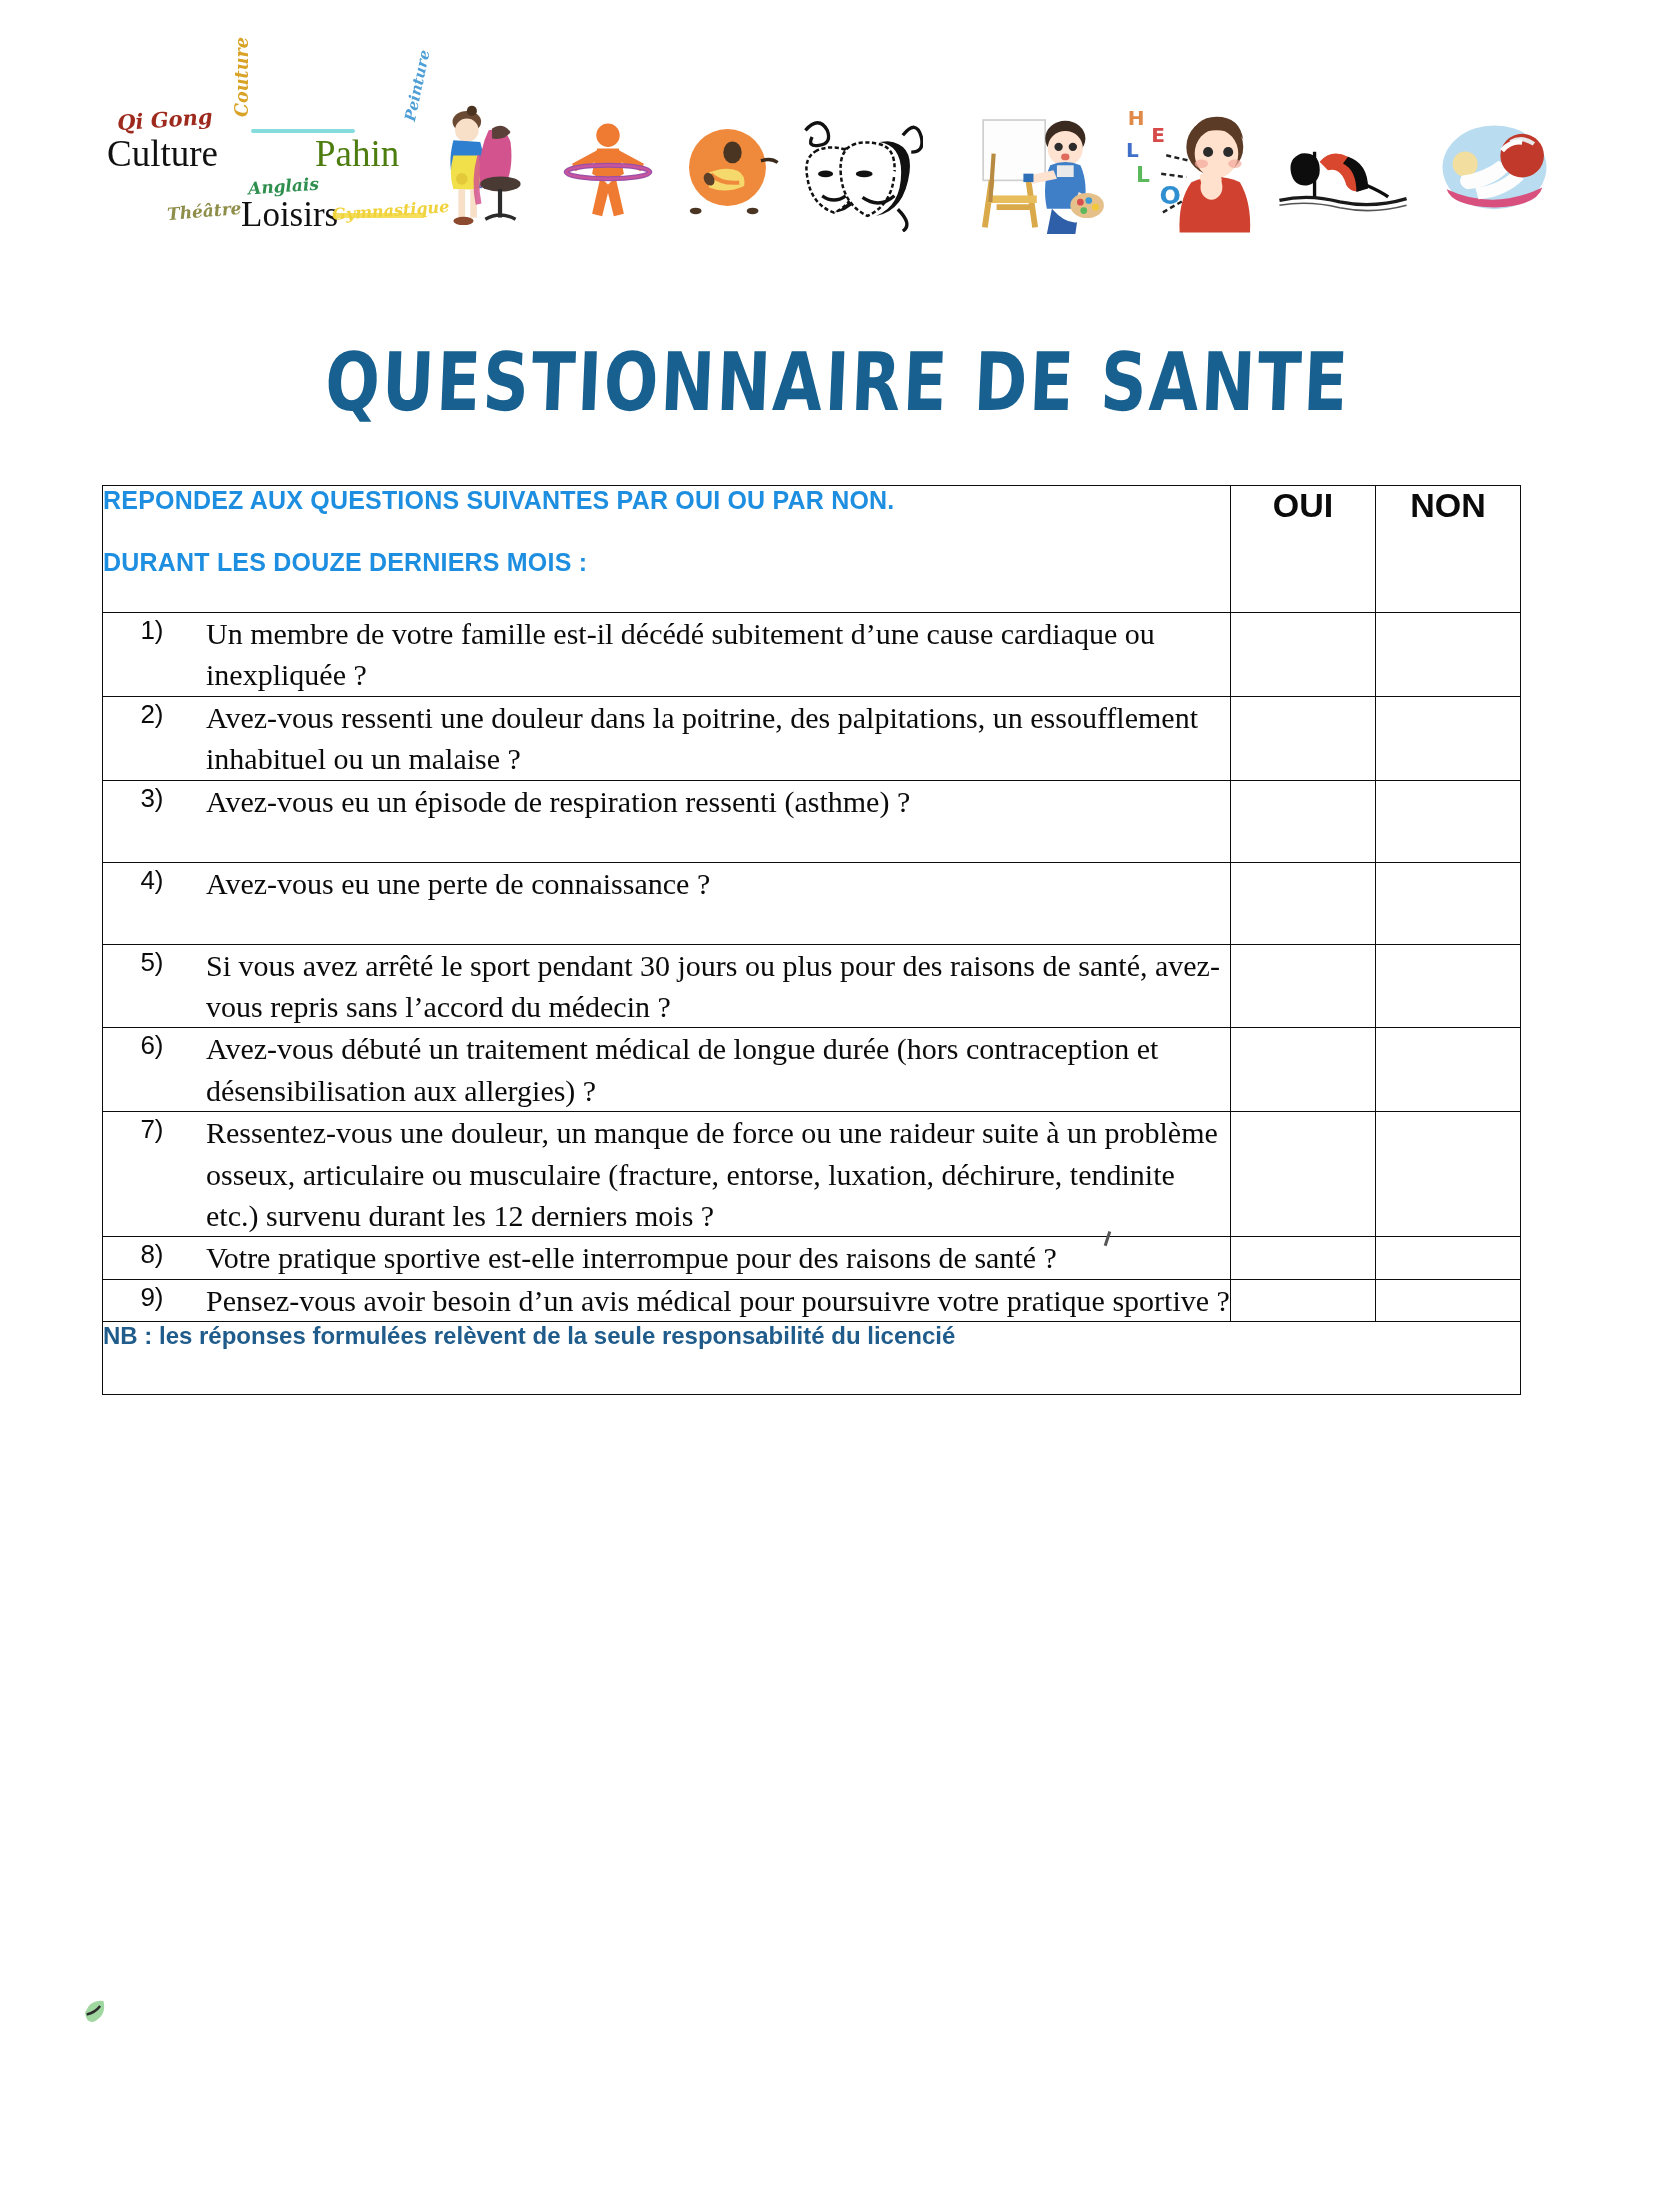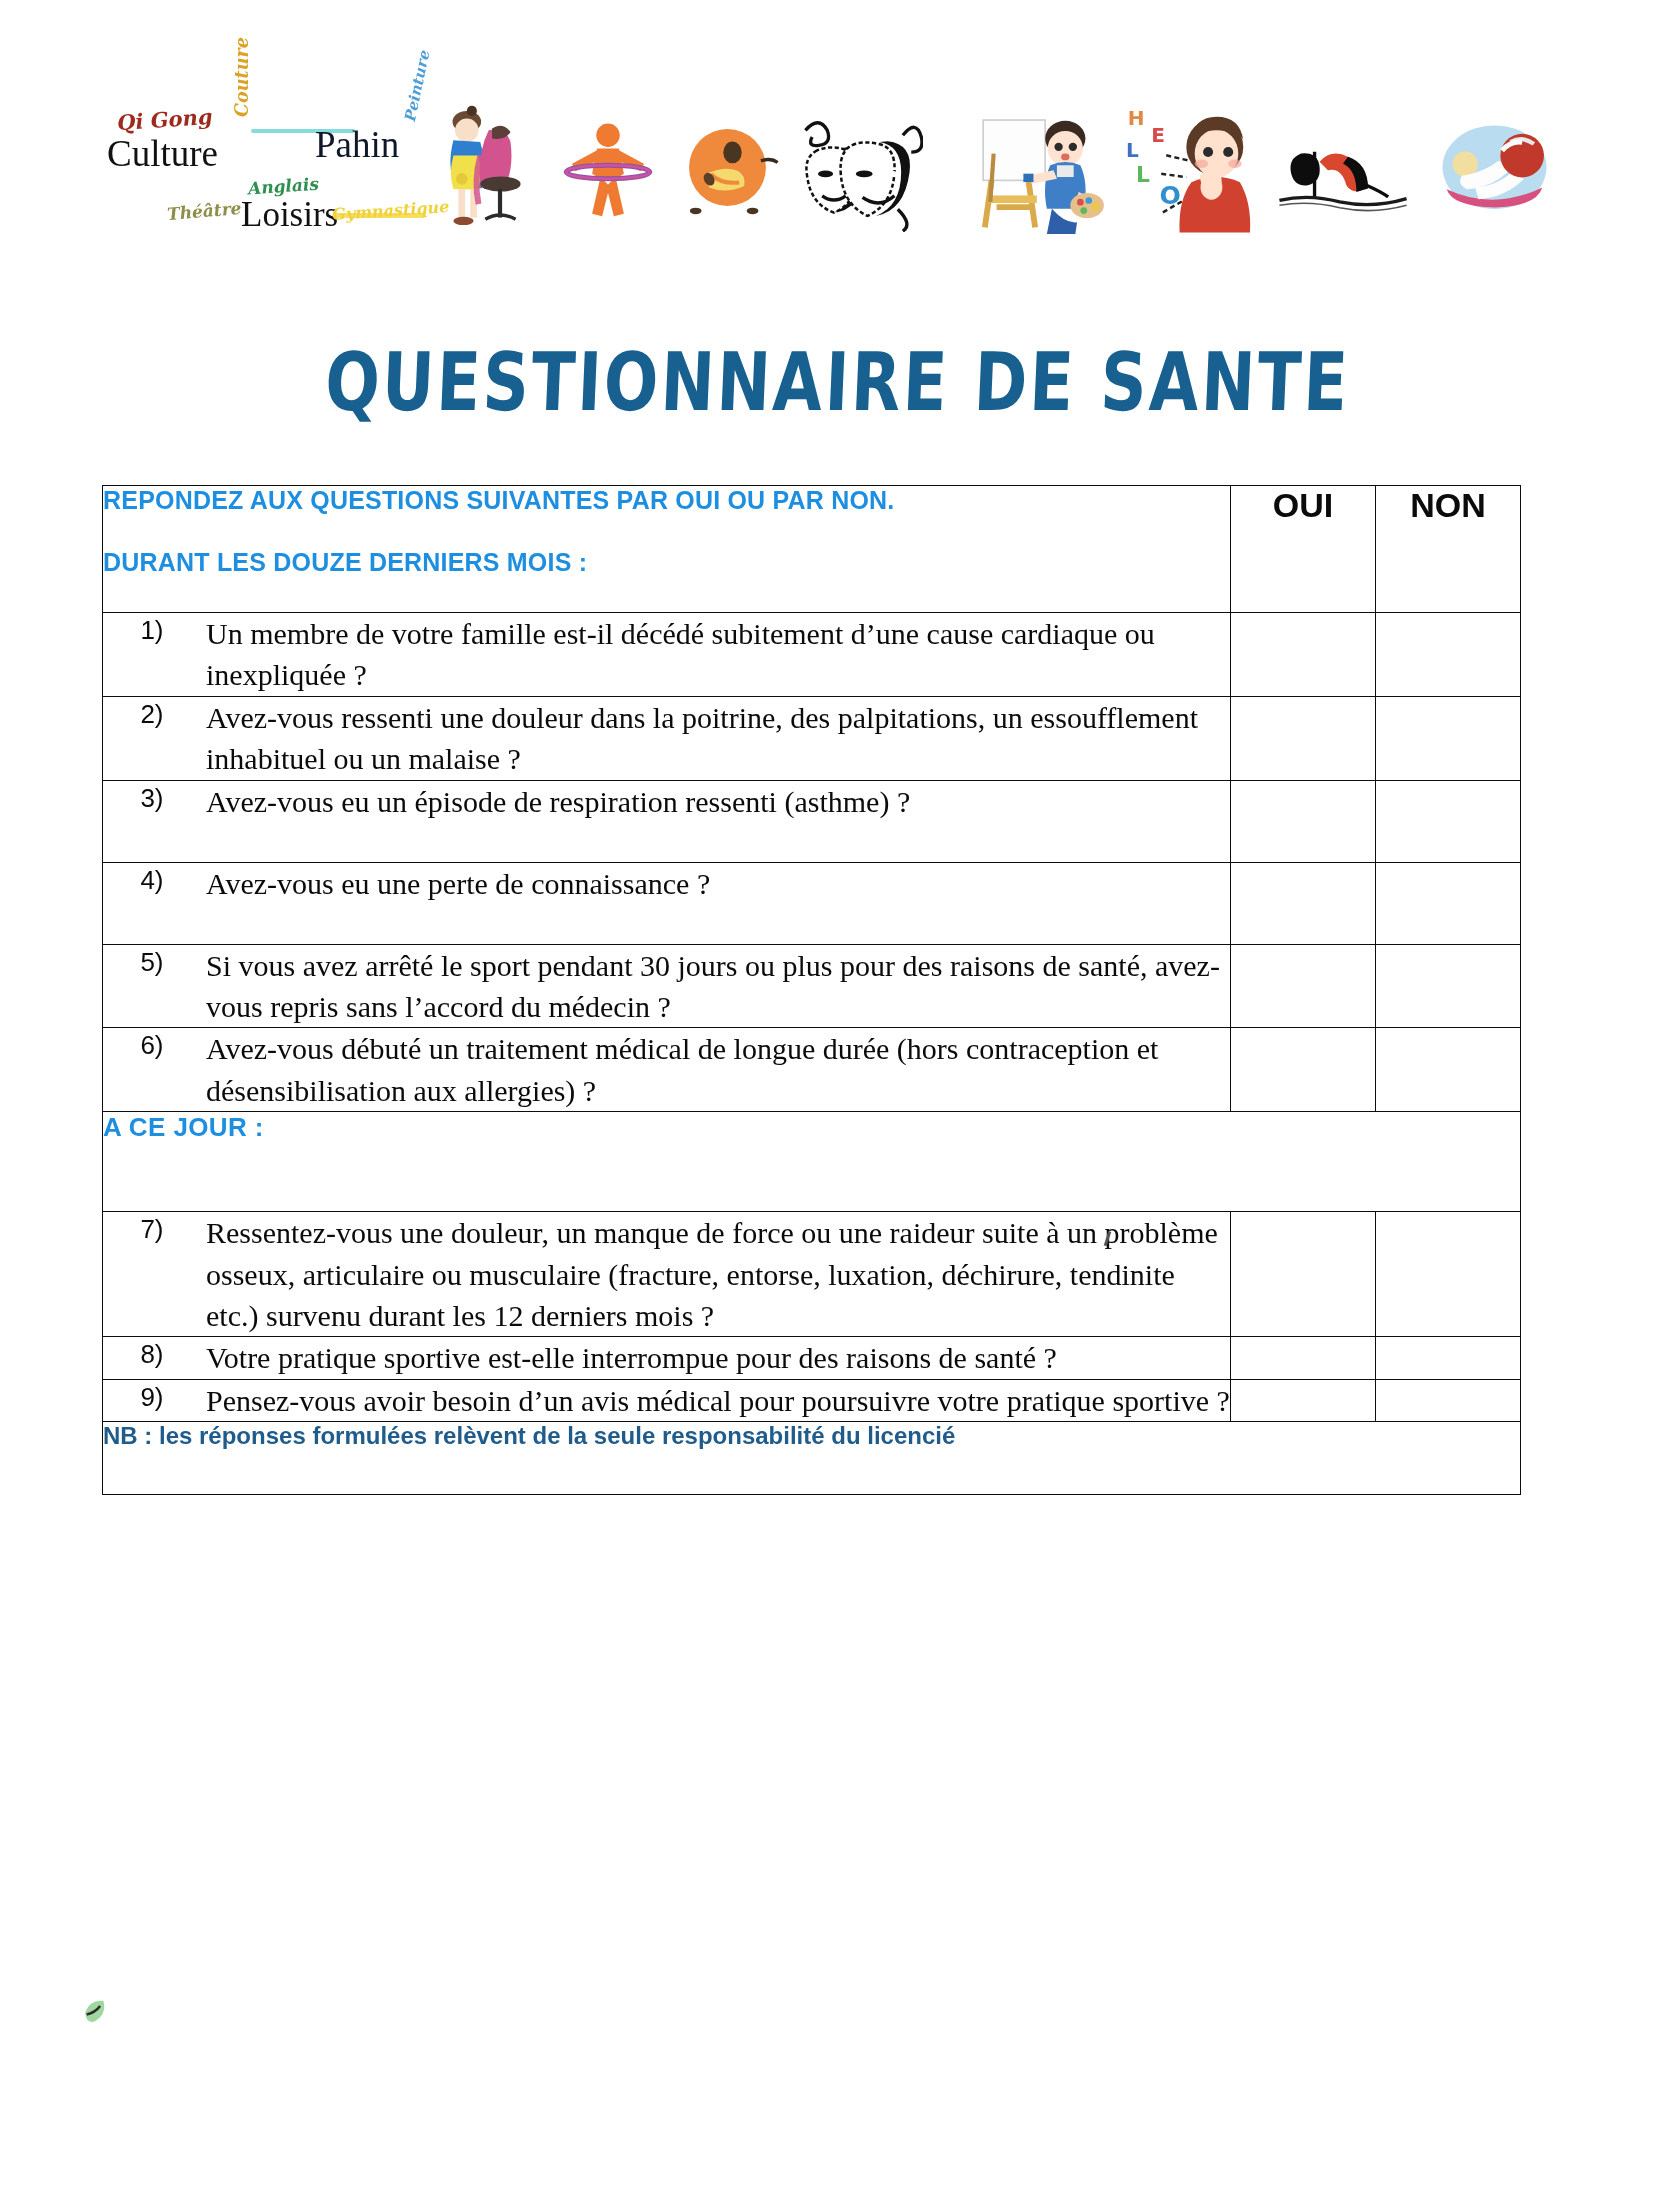--- a/index.html
+++ b/index.html
@@ -55,23 +55,23 @@
     transform-origin: left top;
   }
   .lw-anglais {
     left: 141px; top: 69px;
     font-family: "DejaVu Serif", serif;
     font-style: italic; font-weight: bold;
     font-size: 17px; color: #2f8f4e;
     transform: rotate(-4deg);
   }
   .lw-pahin {
-    left: 208px; top: 16px;
+    left: 208px; top: 25px;
     font-family: "Liberation Serif", serif;
-    font-size: 37px; color: #0f172a;
+    font-size: 37px; color: #4d7c0f;
   }
   .lw-peinture {
     left: 294px; top: 11.8px;
     font-family: "DejaVu Serif", serif;
     font-style: italic; font-weight: bold;
     font-size: 15px; color: #4f9fd6;
     transform: rotate(-78deg);
     transform-origin: left top;
   }
   .lw-theatre {
@@ -476,25 +476,20 @@
       <td class="q-row-cell">
         <div class="q-flex">
           <span class="q-num">6)</span>
           <span class="q-text">Avez-vous débuté un traitement médical de longue durée (hors contraception et désensibilisation aux allergies) ?</span>
         </div>
       </td>
       <td class="yn-cell"></td>
       <td class="yn-cell"></td>
     </tr>
 
-    <tr>
-      <td class="section-cell" colspan="3">
-        <span class="section-label">A  CE JOUR :</span>
-      </td>
-    </tr>
 
     <tr>
       <td class="q-row-cell">
         <div class="q-flex">
           <span class="q-num">7)</span>
           <span class="q-text">Ressentez-vous une douleur, un manque de force ou une raideur suite à un problème osseux, articulaire ou musculaire (fracture, entorse, luxation, déchirure, tendinite etc.) survenu durant les 12 derniers mois ?</span>
         </div>
       </td>
       <td class="yn-cell"></td>
       <td class="yn-cell"></td>

